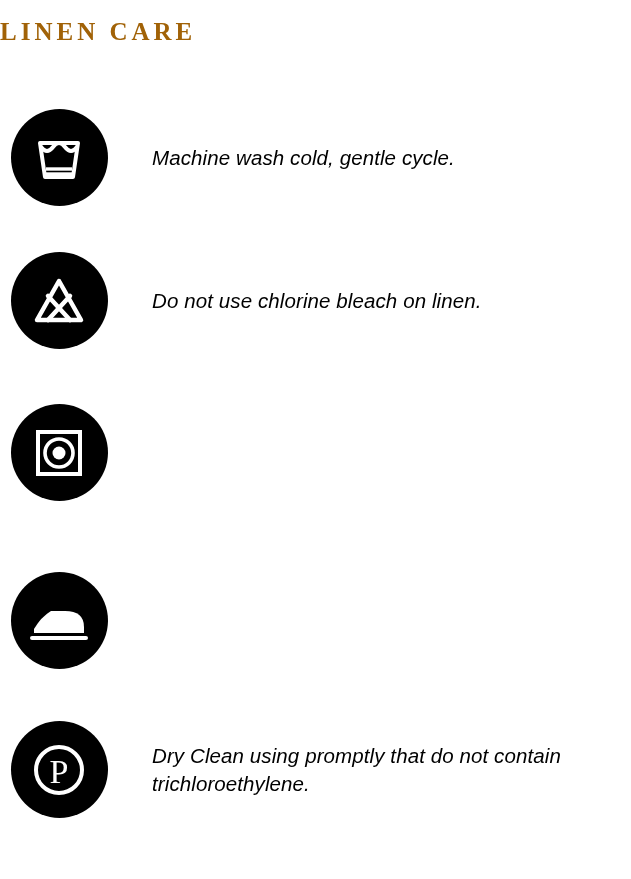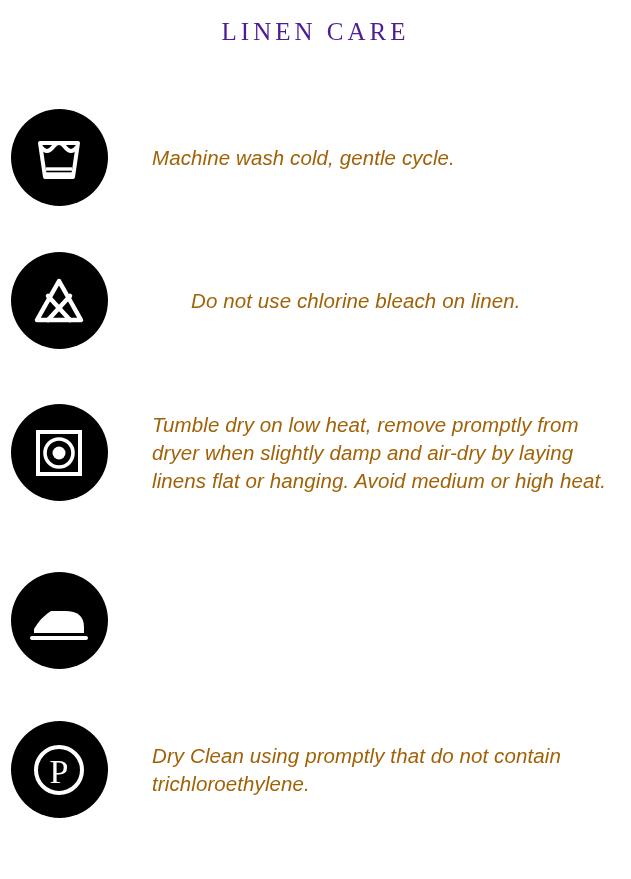--- a/index.html
+++ b/index.html
@@ -14,28 +14,28 @@
     color: #000000;
     overflow: hidden;
   }
   .page {
     position: relative;
     width: 631px;
     height: 879px;
     box-sizing: border-box;
   }
   .title {
-    text-align: center;
+    text-align: left;
     font-family: "Liberation Serif", serif;
     font-size: 25px;
     letter-spacing: 4px;
-    color: #4c1d95;
+    color: #a16207;
     padding-top: 0px;
     line-height: 30px;
-    font-weight: 400;
+    font-weight: 700;
   }
   .care-list {
     margin-top: 36px;
   }
   .care-row {
     display: flex;
     align-items: center;
     min-height: 108px;
     padding-left: 9px;
   }
@@ -60,25 +60,25 @@
   .text-cell {
     flex: 1 1 auto;
     padding-left: 43px;
     padding-right: 12px;
   }
   .care-text {
     font-family: "Liberation Sans", sans-serif;
     font-style: italic;
     font-size: 20.5px;
     line-height: 28px;
-    color: #a16207;
+    color: #000000;
     letter-spacing: 0.1px;
   }
   .row-1 { min-height: 150px; }
-  .row-2 { min-height: 136px; gap: 39px; }
+  .row-2 { min-height: 136px; }
   .row-3 { min-height: 168px; }
   .row-4 { min-height: 168px; }
   .row-5 { min-height: 130px; }
 </style>
 </head>
 <body>
 
 <div class="page">
 
   <h1 class="title">LINEN CARE</h1>
@@ -119,23 +119,20 @@
     <div class="care-row row-3">
       <div class="icon-cell">
         <div class="icon-circle">
           <svg width="62" height="62" viewBox="0 0 62 62" aria-hidden="true">
             <rect x="10" y="10" width="42" height="42" fill="none" stroke="#ffffff" stroke-width="4"></rect>
             <circle cx="31" cy="31" r="14" fill="none" stroke="#ffffff" stroke-width="3.6"></circle>
             <circle cx="31" cy="31" r="6.5" fill="#ffffff"></circle>
           </svg>
         </div>
       </div>
-      <div class="text-cell">
-        <p class="care-text">Tumble dry on low heat, remove promptly from dryer when slightly damp and air-dry by laying linens flat or hanging. Avoid medium or high heat.</p>
-      </div>
     </div>
 
     <div class="care-row row-4">
       <div class="icon-cell">
         <div class="icon-circle">
           <svg width="64" height="64" viewBox="0 0 64 64" aria-hidden="true">
             <path d="M7 44 L57 44 L57 38 Q57 22 38 22 L24 22 Q14 28 7 40 Z" fill="#ffffff"></path>
             <line x1="5" y1="49" x2="59" y2="49" stroke="#ffffff" stroke-width="4" stroke-linecap="round"></line>
           </svg>
         </div>

